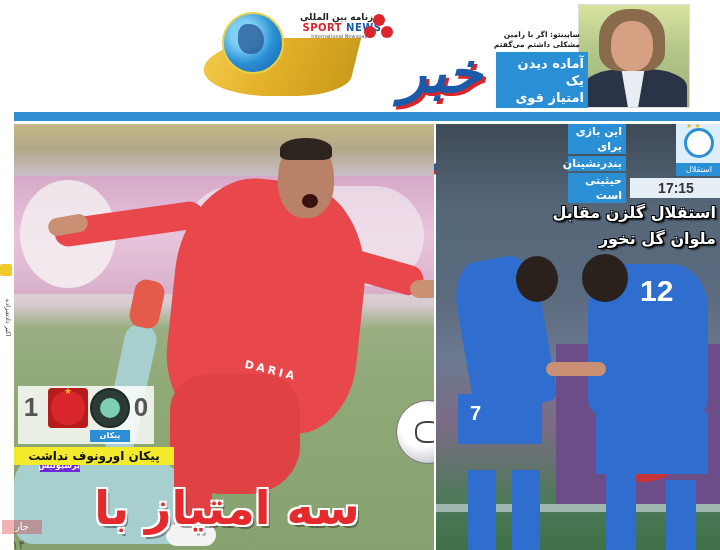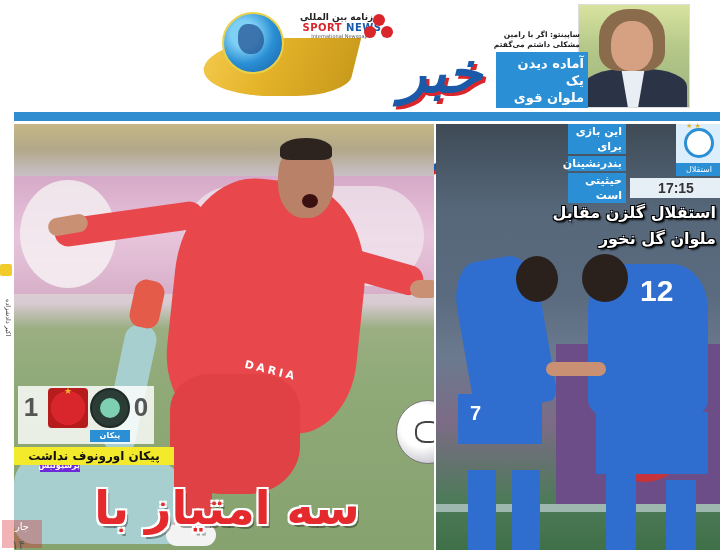--- a/index.html
+++ b/index.html
@@ -117,21 +117,21 @@
     .score-box .tag.red { left: 22px; background: #6d28d9; margin-top: 30px; }
     .score-box .tag.blue { left: 72px; background: #2a8fd4; }
 
     .yellow-bar { position: absolute; left: 14px; top: 447px; width: 160px; height: 18px; background: #f2ea2a; direction: rtl; text-align: center;
       font-size: 12px; font-weight: bold; color: #111; line-height: 18px; }
 
     .main-headline { position: absolute; left: 20px; top: 470px; width: 414px; height: 78px; direction: rtl; text-align: center;
       font-size: 46px; font-weight: bold; line-height: 76px; color: #e52a2e; letter-spacing: -1px;
       text-shadow: 2px 2px 0 #fff, -2px -2px 0 #fff, 2px -2px 0 #fff, -2px 2px 0 #fff, 3px 4px 0 rgba(0,0,0,.35); }
 
-    .watermark { position: absolute; left: 2px; top: 520px; width: 40px; height: 28px; background: rgba(216,38,44,.35); color: #fff;
+    .watermark { position: absolute; left: 2px; top: 520px; width: 40px; height: 14px; background: rgba(216,38,44,.35); color: #fff;
       font-size: 10px; line-height: 14px; text-align: center; direction: rtl; }
     .page-no { position: absolute; left: 12px; top: 538px; font-size: 12px; color: #555; }
 
     
     .right-photo { position: absolute; left: 436px; top: 124px; width: 284px; height: 426px; overflow: hidden;
       background: linear-gradient(180deg, #3e4a55 0%, #56677a 20%, #5b6b7f 40%, #6b7a8f 55%, #7c6b86 70%, #4e7a5a 88%, #3f7048 100%); }
     .right-photo .ad-board { position: absolute; left: 120px; top: 220px; width: 164px; height: 160px; background: #6c4d88; }
     .right-photo .ad-board::after { content: ""; position: absolute; left: 40px; top: 20px; width: 70px; height: 90px; border: 14px solid #c6343b; border-radius: 50%; }
     .right-photo .field-line { position: absolute; left: 0; top: 380px; width: 284px; height: 8px; background: #d6e3ea; opacity: .6; }
     .right-photo .p1-body { position: absolute; left: 26px; top: 134px; width: 84px; height: 150px; background: #2f6ecf; border-radius: 30% 30% 10% 10%; transform: rotate(-10deg); }
@@ -194,21 +194,21 @@
       <div class="shirt"></div>
       <div class="hair"></div>
       <div class="face"></div>
     </div>
     <div class="quote">
       <div>ساپینتو: اگر با رامین</div>
       <div>مشکلی داشتم می‌گفتم</div>
     </div>
     <div class="bluebox">
       <div>آماده دیدن یک</div>
-      <div>ملوان قوی</div>
+      <div>امتیاز قوی</div>
       <div><span>هستم</span> <span class="pg">۳۰</span></div>
     </div>
   </div>
 </div>
 
 <div class="blue-rule"></div>
 
 <div class="side-strip">
   <div class="badge"></div>
   <div class="credit">اکبر دادشزاده</div>

